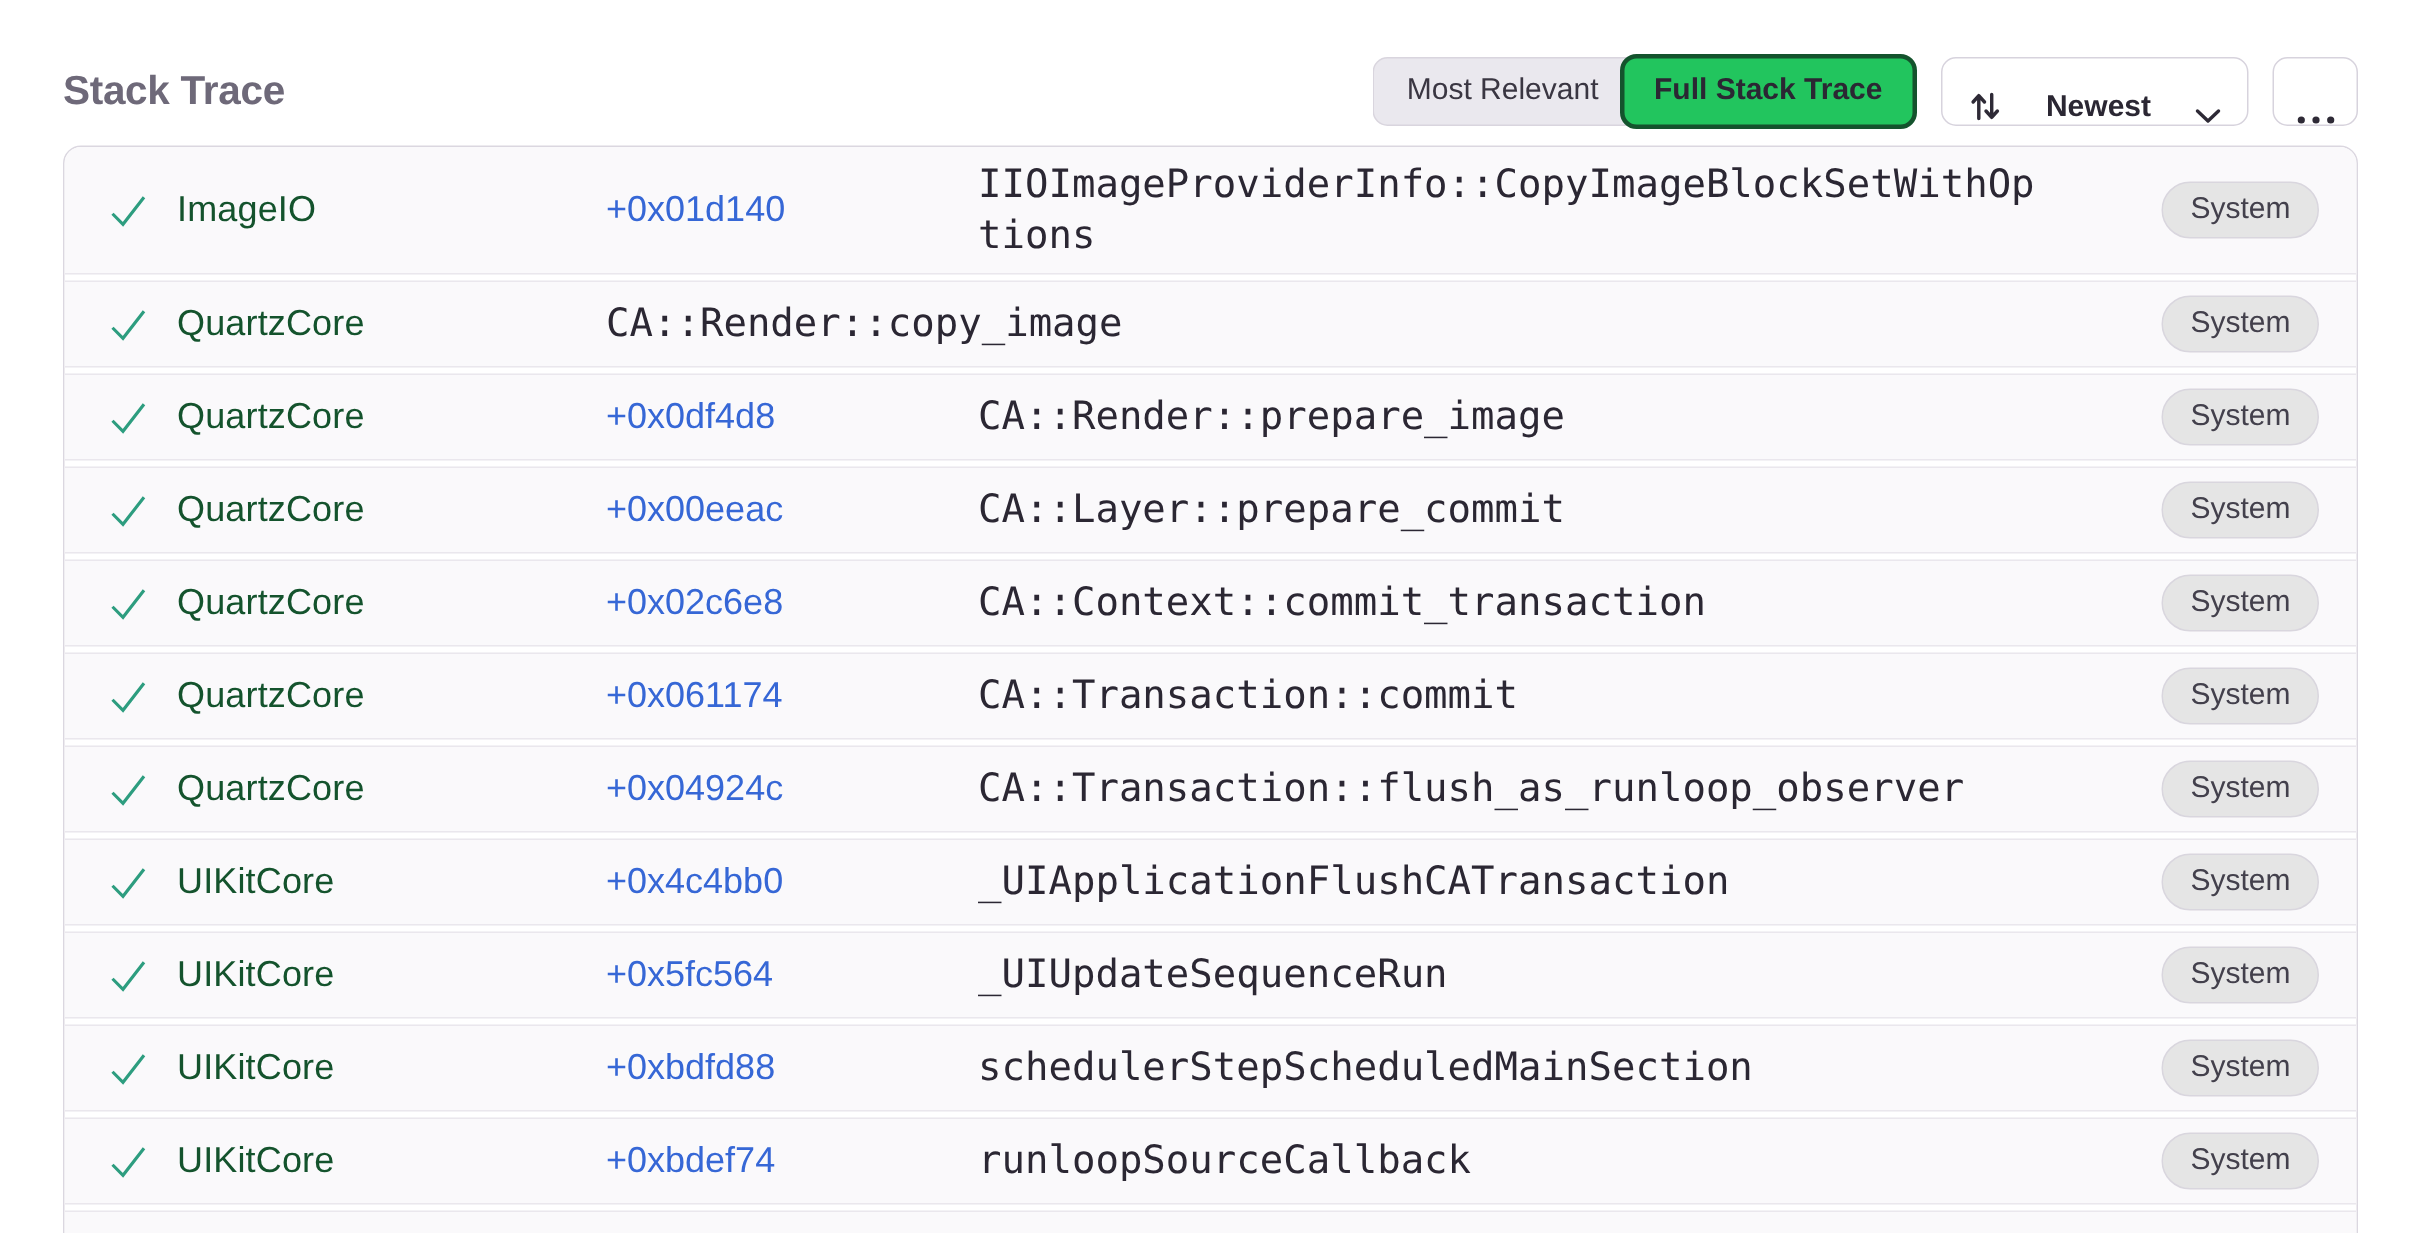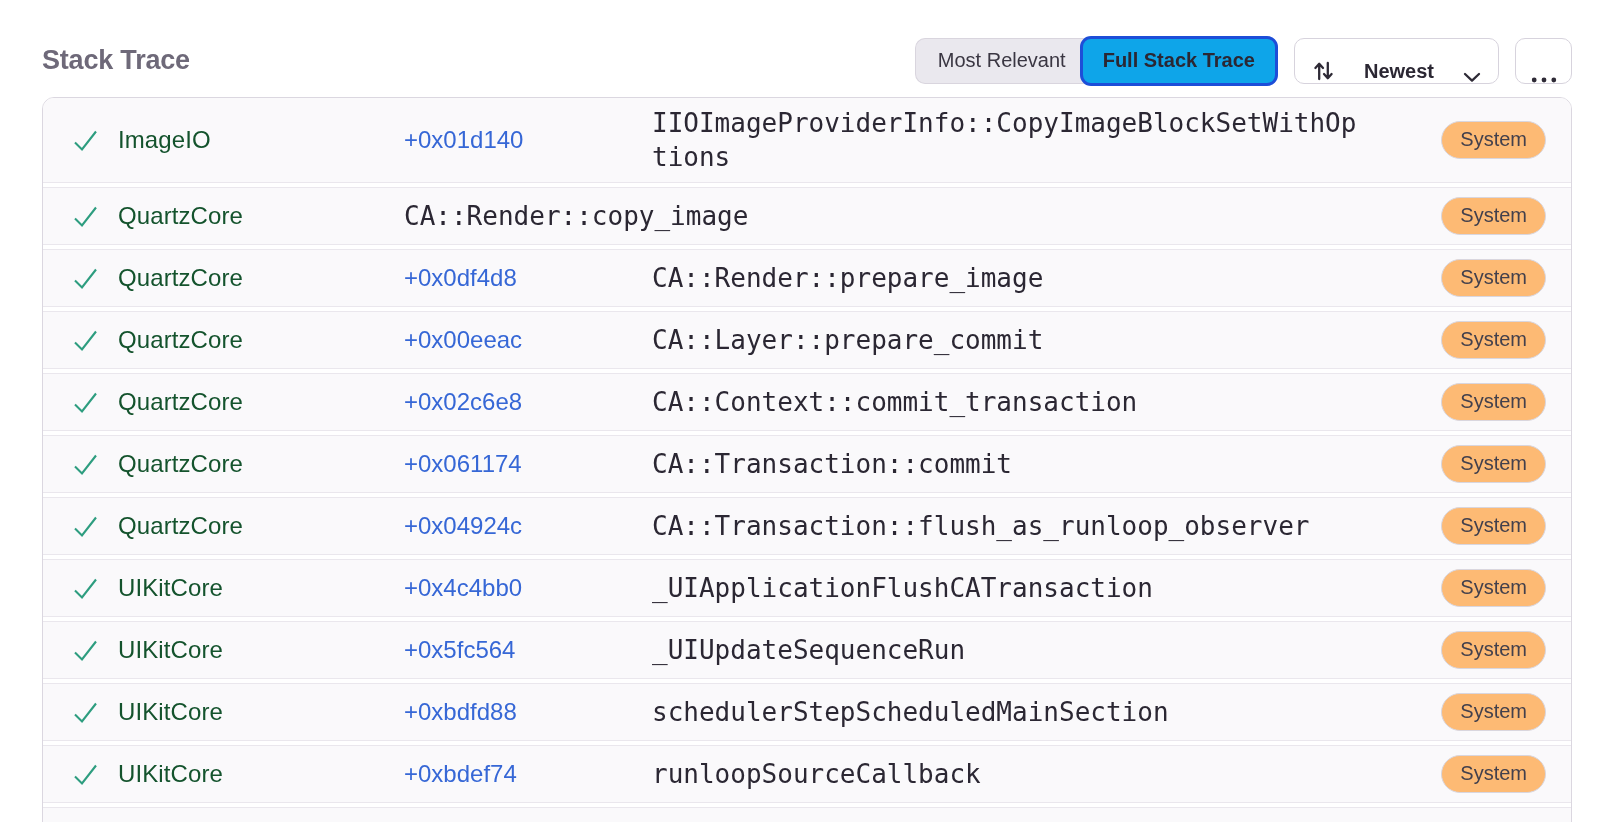--- a/index.html
+++ b/index.html
@@ -23,21 +23,21 @@
   .seg-btn {
     height:46px; display:flex; align-items:center; font-size:20px;
     cursor:pointer; white-space:nowrap;
   }
   .seg-inactive {
     background:#eae8ee; border:1px solid #d9d5de; border-right:none;
     border-radius:10px 0 0 10px; color:#3a3642; padding:0 24px 0 22px;
     font-weight:400;
   }
   .seg-active {
-    background:#0ea5e9; border:3px solid #1d4ed8; border-radius:11px;
+    background:#22c55e; border:3px solid #14532d; border-radius:11px;
     color:#2b2733; font-weight:700; padding:0 20px; margin-left:-10px;
     height:50px; z-index:2; position:relative;
   }
 
   .ctl-btn {
     height:46px; background:#ffffff; border:1.5px solid #d7d3dd;
     border-radius:10px; display:flex; align-items:flex-end; gap:29px;
     padding:0 17px; font-size:20px; font-weight:700; color:#2b2733;
     cursor:pointer; white-space:nowrap;
   }
@@ -63,21 +63,21 @@
   .addr {
     flex:0 0 248px; font-size:24px; color:#3667d6; text-decoration:none;
     cursor:pointer;
   }
   .func {
     flex:0 0 712px; font-family:"DejaVu Sans Mono", monospace;
     font-size:26px; line-height:34px; color:#2b2733; word-break:break-all;
   }
   .badge-cell { flex:1; display:flex; justify-content:flex-end; padding-right:25px; }
   .badge {
-    background:#fdba74; border:1px solid #d9d6de; border-radius:999px;
+    background:#e5e5e5; border:1px solid #d9d6de; border-radius:999px;
     font-size:20px; color:#43404c; padding:6px 18px 7px 18px; white-space:nowrap;
   }
   .sliver { height:40px; margin-bottom:0; }
 </style>
 </head>
 <body>
 
 <div class="viewport">
 
   <div class="header">

